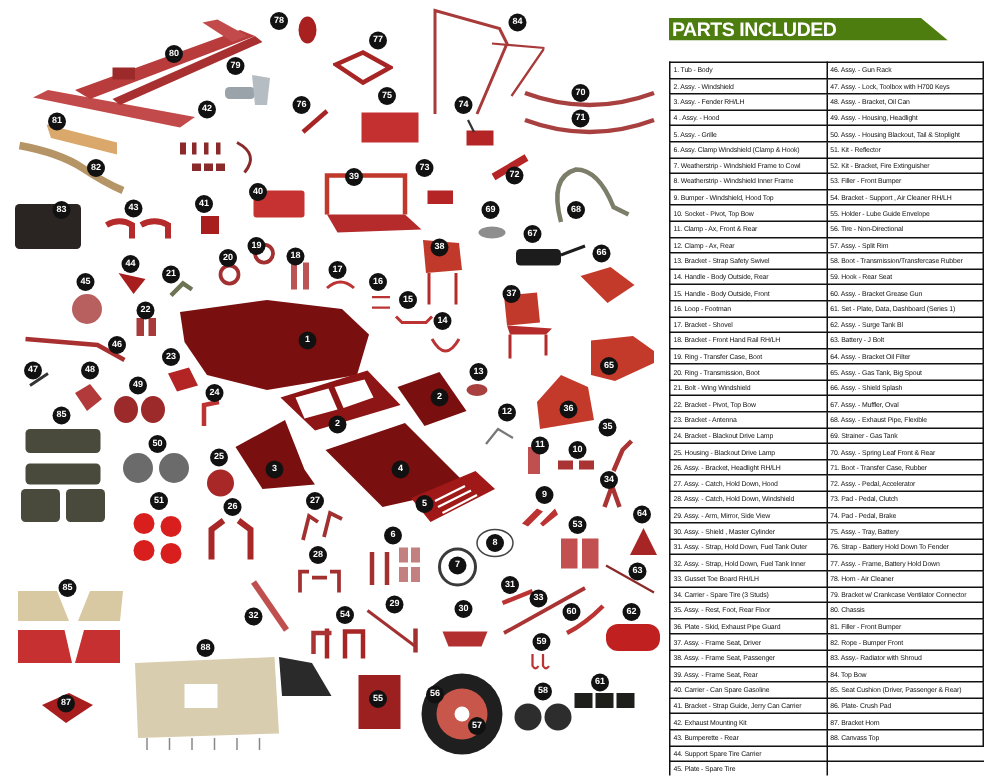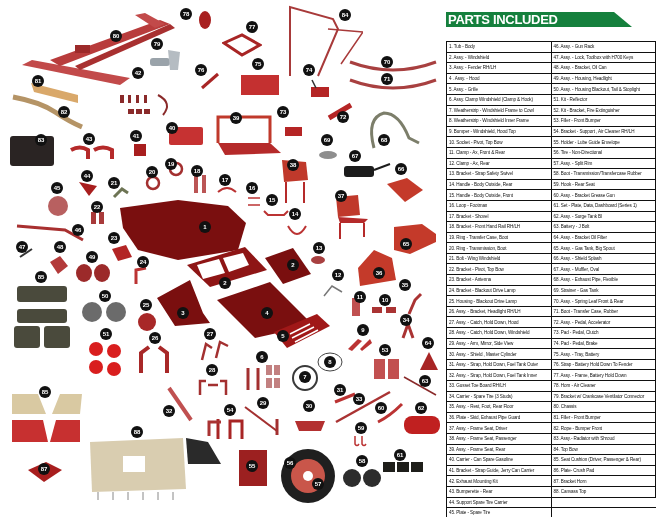--- a/index.html
+++ b/index.html
@@ -16,21 +16,21 @@
     width: 12px; height: 12px; border-radius: 50%;
     background: #111; color: #fff;
     font-size: 6px; font-weight: bold;
     display: flex; align-items: center; justify-content: center;
     line-height: 1;
   }
   
   #panel { position: absolute; left: 446px; top: 12px; width: 210px; }
   #panel-header {
     position: relative; height: 29px; width: 186px;
-    background: #15803d; color: #fff;
+    background: #4d7c0f; color: #fff;
     font-size: 13px; font-weight: bold; letter-spacing: -0.3px;
     line-height: 15px; padding-left: 2px;
     clip-path: polygon(0 0, 168px 0, 186px 15px, 0 15px);
   }
   #parts-table {
     border-collapse: collapse; width: 210px; table-layout: fixed;
     font-size: 4.6px; color: #111;
   }
   #parts-table td {
     border: 1px solid #111; height: 10.6px; padding: 0 2px;

